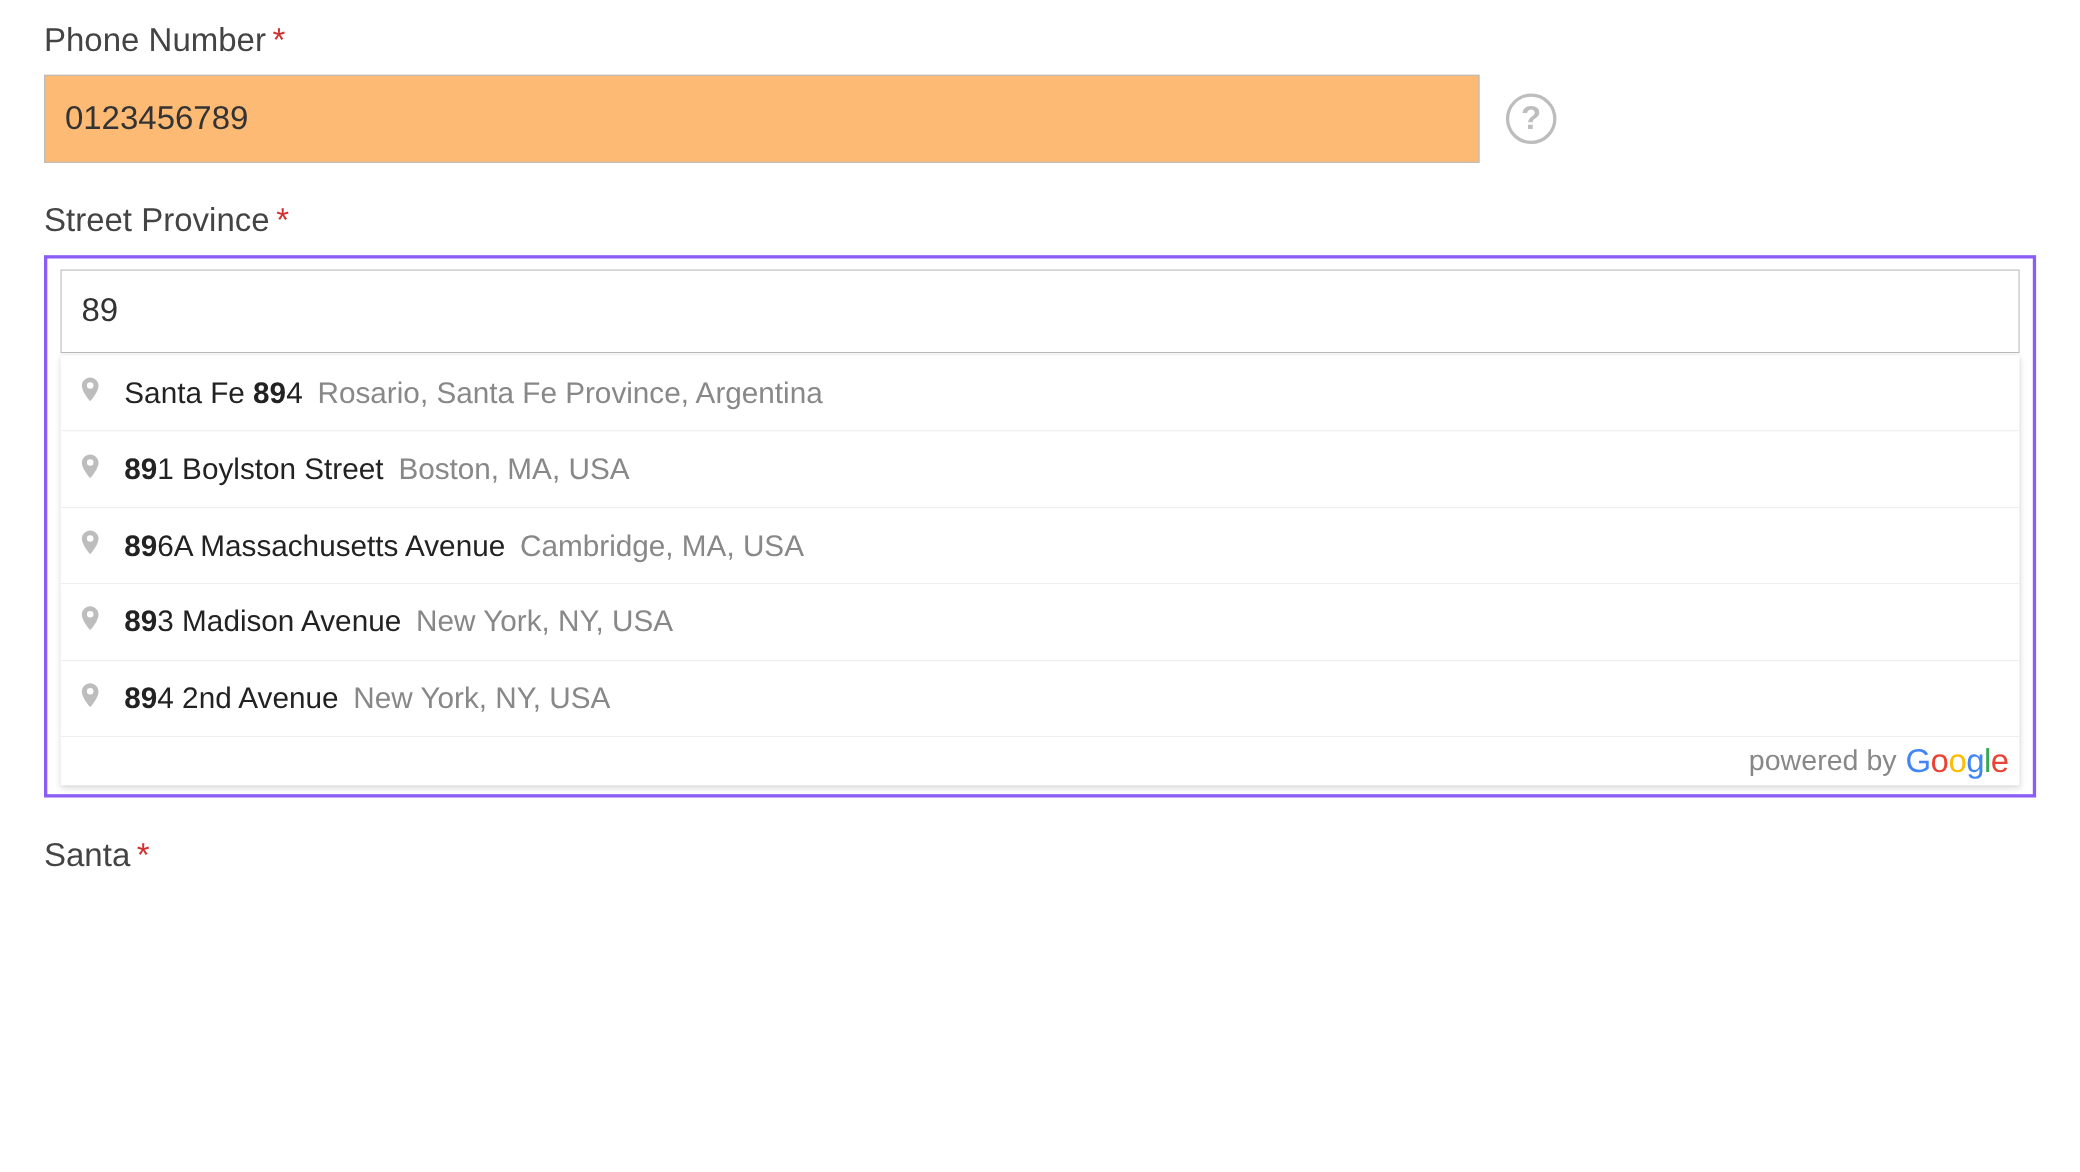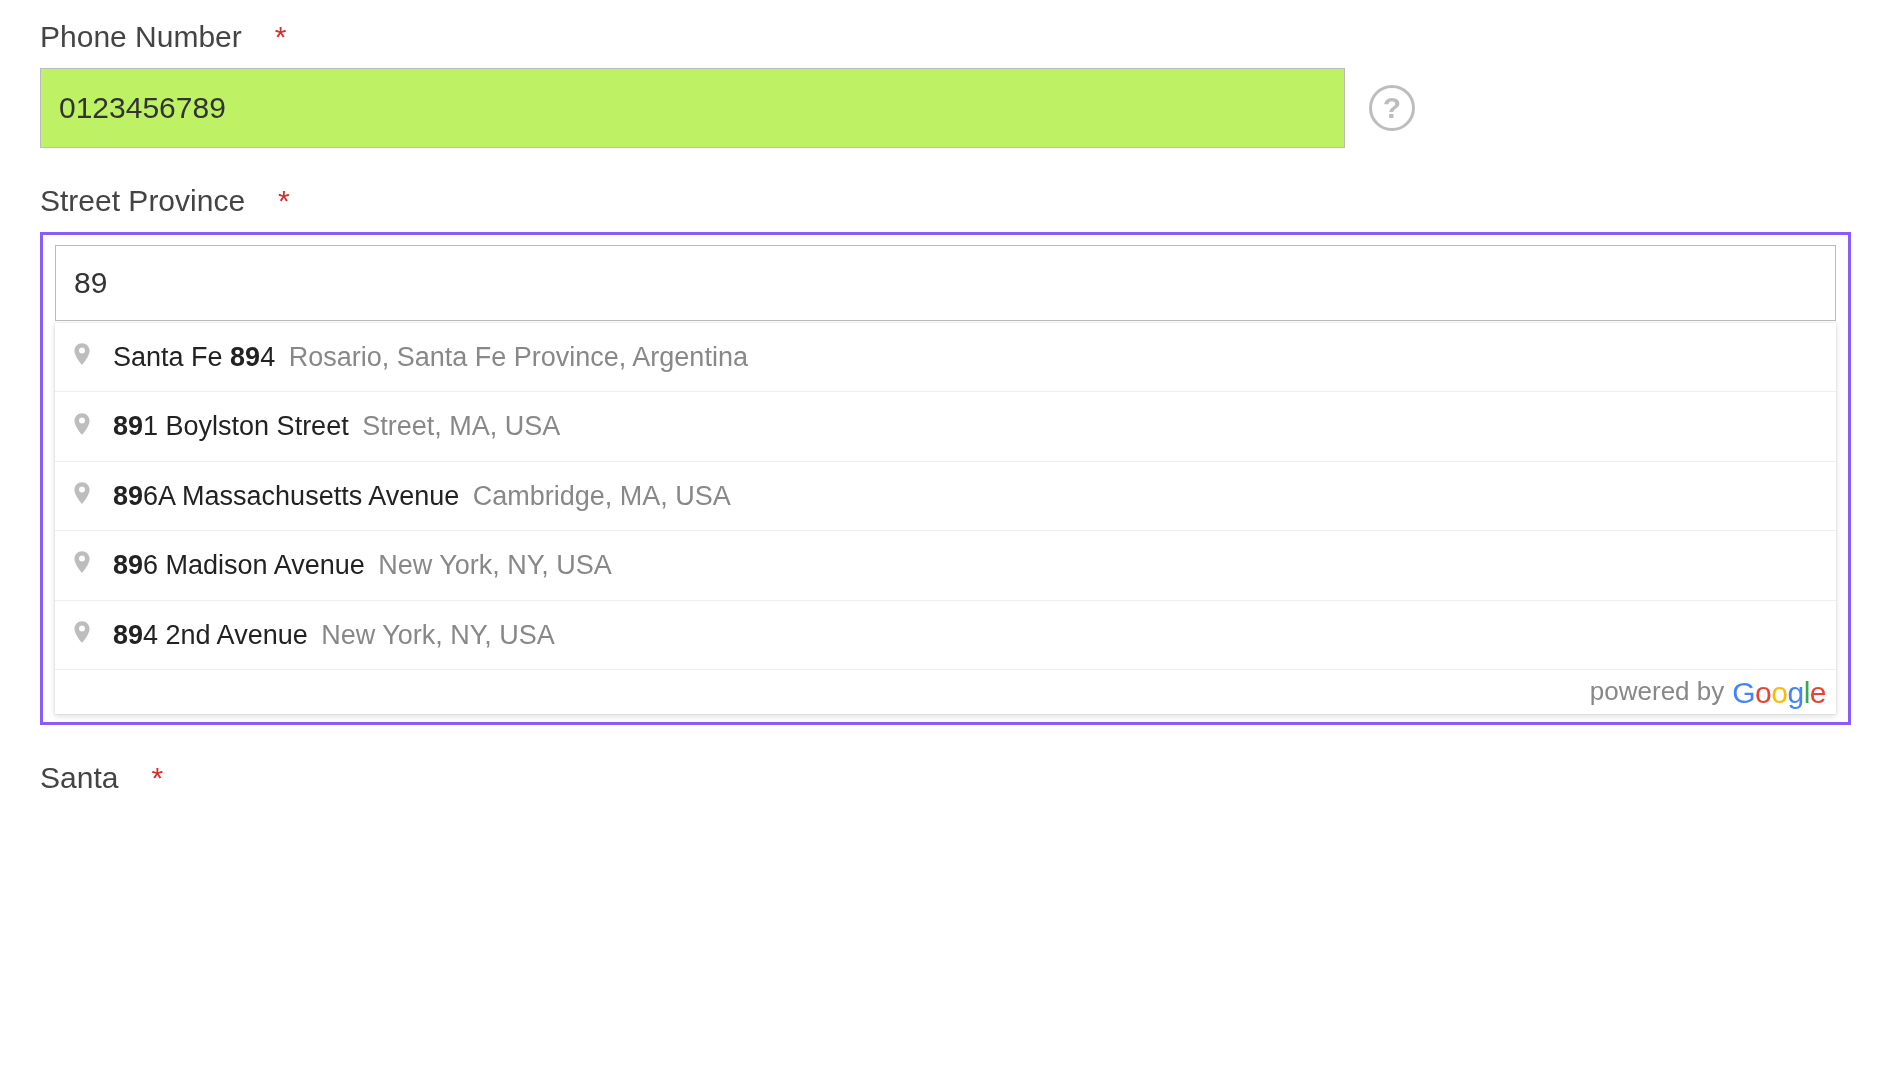--- a/index.html
+++ b/index.html
@@ -9,21 +9,21 @@
       padding: 20px 40px;
       color: #333;
     }
     .form-group {
       margin-bottom: 36px;
       position: relative;
     }
     .label-row {
       display: flex;
       align-items: center;
-      gap: 27px;
+      gap: 0;
       margin-bottom: 14px;
     }
     .field-label {
       font-size: 30px;
       color: #444;
       font-weight: 400;
     }
     .required-asterisk {
       color: #d32f2f;
       font-size: 30px;
@@ -34,21 +34,21 @@
       display: flex;
       align-items: center;
       gap: 24px;
     }
     .text-input {
       flex: 0 0 auto;
       width: 1305px;
       max-width: 100%;
       height: 80px;
       border: 1px solid #bbb;
-      background: #bef264;
+      background: #fdba74;
       font-size: 30px;
       color: #333;
       padding: 0 18px;
       outline: none;
       font-family: inherit;
     }
     .help-icon {
       width: 46px;
       height: 46px;
       border: 3px solid #bdbdbd;
@@ -161,21 +161,21 @@
       </div>
 
       <div class="suggestion">
         <span class="pin-icon">
           <svg viewBox="0 0 24 24">
               <path d="M12 2C8.13 2 5 5.13 5 9c0 5.25 7 13 7 13s7-7.75 7-13c0-3.87-3.13-7-7-7zm0 9.5A2.5 2.5 0 1 1 12 6a2.5 2.5 0 0 1 0 5.5z"></path>
             </svg>
         </span>
         <span>
           <span class="main-text"><span></span><b>89</b><span>1 Boylston Street</span></span>
-          <span class="secondary-text">Street, MA, USA</span>
+          <span class="secondary-text">Boston, MA, USA</span>
         </span>
       </div>
 
       <div class="suggestion">
         <span class="pin-icon">
           <svg viewBox="0 0 24 24">
               <path d="M12 2C8.13 2 5 5.13 5 9c0 5.25 7 13 7 13s7-7.75 7-13c0-3.87-3.13-7-7-7zm0 9.5A2.5 2.5 0 1 1 12 6a2.5 2.5 0 0 1 0 5.5z"></path>
             </svg>
         </span>
         <span>
@@ -184,21 +184,21 @@
         </span>
       </div>
 
       <div class="suggestion">
         <span class="pin-icon">
           <svg viewBox="0 0 24 24">
               <path d="M12 2C8.13 2 5 5.13 5 9c0 5.25 7 13 7 13s7-7.75 7-13c0-3.87-3.13-7-7-7zm0 9.5A2.5 2.5 0 1 1 12 6a2.5 2.5 0 0 1 0 5.5z"></path>
             </svg>
         </span>
         <span>
-          <span class="main-text"><span></span><b>89</b><span>6 Madison Avenue</span></span>
+          <span class="main-text"><span></span><b>89</b><span>3 Madison Avenue</span></span>
           <span class="secondary-text">New York, NY, USA</span>
         </span>
       </div>
 
       <div class="suggestion">
         <span class="pin-icon">
           <svg viewBox="0 0 24 24">
               <path d="M12 2C8.13 2 5 5.13 5 9c0 5.25 7 13 7 13s7-7.75 7-13c0-3.87-3.13-7-7-7zm0 9.5A2.5 2.5 0 1 1 12 6a2.5 2.5 0 0 1 0 5.5z"></path>
             </svg>
         </span>

